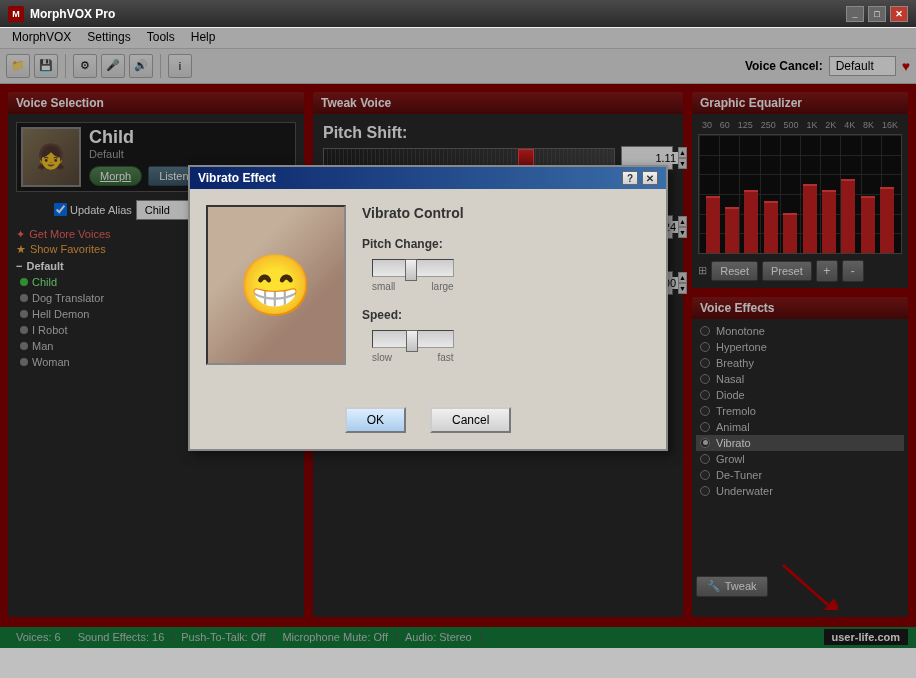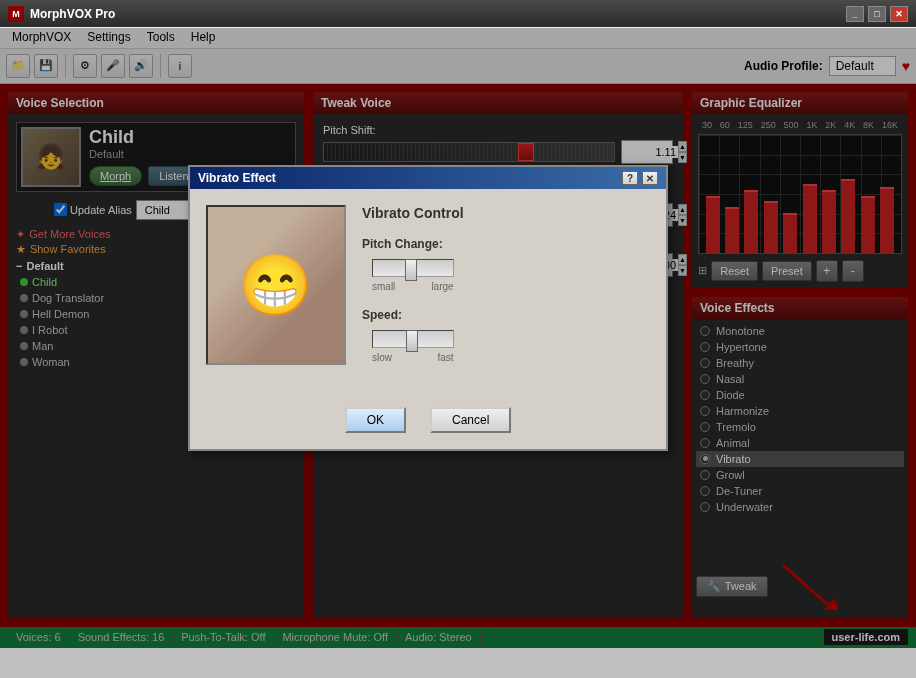--- a/index.html
+++ b/index.html
@@ -59,21 +59,21 @@
     .dot { width: 8px; height: 8px; border-radius: 50%; display: inline-block; }
     .dot-green { background: #44cc44; }
     .dot-gray { background: #888; }
     .get-more { color: #ff6666; font-size: 11px; cursor: pointer; display: flex; align-items: center; gap: 4px; margin-bottom: 2px; }
     .show-fav { color: #ffaa44; font-size: 11px; cursor: pointer; display: flex; align-items: center; gap: 4px; margin-bottom: 4px; }
 
     
     .tweak-voice { flex: 1; }
     .tweak-inner { padding: 10px; }
     .tweak-row { margin-bottom: 10px; }
-    .tweak-label { color: white; font-size: 11px; margin-bottom: 4px; font-weight: normal; }
+    .tweak-label { color: white; font-size: 16px; margin-bottom: 4px; font-weight: bold; }
     .tweak-sub-label { color: #aaa; font-size: 10px; margin-bottom: 2px; }
     .slider-row { display: flex; align-items: center; gap: 6px; }
     .slider-track { flex: 1; height: 20px; background: linear-gradient(to right, #222, #444); border: 1px solid #666; position: relative; display: flex; align-items: center; }
     .slider-marks { width: 100%; height: 100%; background: repeating-linear-gradient(to right, transparent, transparent 3px, #555 3px, #555 4px); opacity: 0.5; position: absolute; }
     .slider-thumb { width: 16px; height: 18px; background: linear-gradient(to bottom, #dd2222, #991111); position: absolute; cursor: pointer; border: 1px solid #ff4444; }
     .slider-value { width: 52px; height: 24px; background: white; border: 1px solid #888; display: flex; align-items: center; }
     .slider-value input { width: 56px; border: none; font-size: 11px; text-align: right; padding: 0 2px; }
     .slider-value-spin { display: flex; flex-direction: column; width: 16px; }
     .spin-btn { height: 11px; background: #ddd; border: 1px solid #aaa; display: flex; align-items: center; justify-content: center; cursor: pointer; font-size: 7px; }
 
@@ -161,21 +161,21 @@
   <div class="toolbar">
     <div class="toolbar-btn">📁</div>
     <div class="toolbar-btn">💾</div>
     <div class="toolbar-separator"></div>
     <div class="toolbar-btn">⚙</div>
     <div class="toolbar-btn">🎤</div>
     <div class="toolbar-btn">🔊</div>
     <div class="toolbar-separator"></div>
     <div class="toolbar-btn">ℹ</div>
     <div class="voice-profile-area">
-      <span class="voice-profile-label">Audio Profile:</span>
+      <span class="voice-profile-label">Voice Cancel:</span>
       <select class="voice-profile-select">
         <option>Default</option>
       </select>
       <span class="voice-profile-heart">♥</span>
     </div>
   </div>
 
   <div class="main">
 
     <div class="panel voice-selection">
@@ -363,24 +363,20 @@
           <div class="effect-item">
             <div class="effect-radio"></div>
             <span>Nasal</span>
           </div>
           <div class="effect-item">
             <div class="effect-radio"></div>
             <span>Diode</span>
           </div>
           <div class="effect-item">
             <div class="effect-radio"></div>
-            <span>Harmonize</span>
-          </div>
-          <div class="effect-item">
-            <div class="effect-radio"></div>
             <span>Tremolo</span>
           </div>
           <div class="effect-item">
             <div class="effect-radio"></div>
             <span>Animal</span>
           </div>
           <div class="effect-item selected">
             <div class="effect-radio on"></div>
             <span>Vibrato</span>
           </div>

